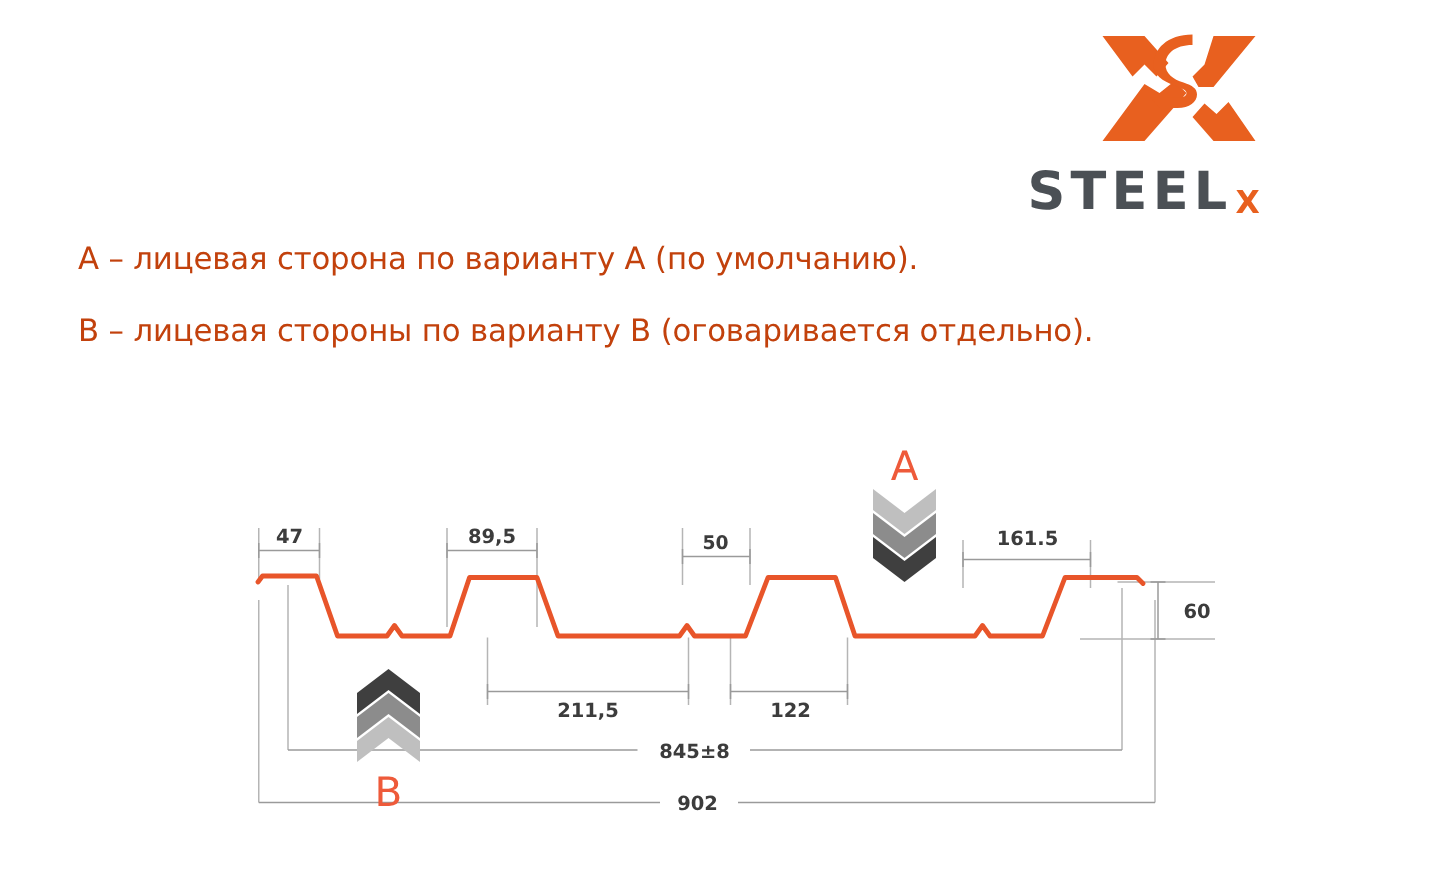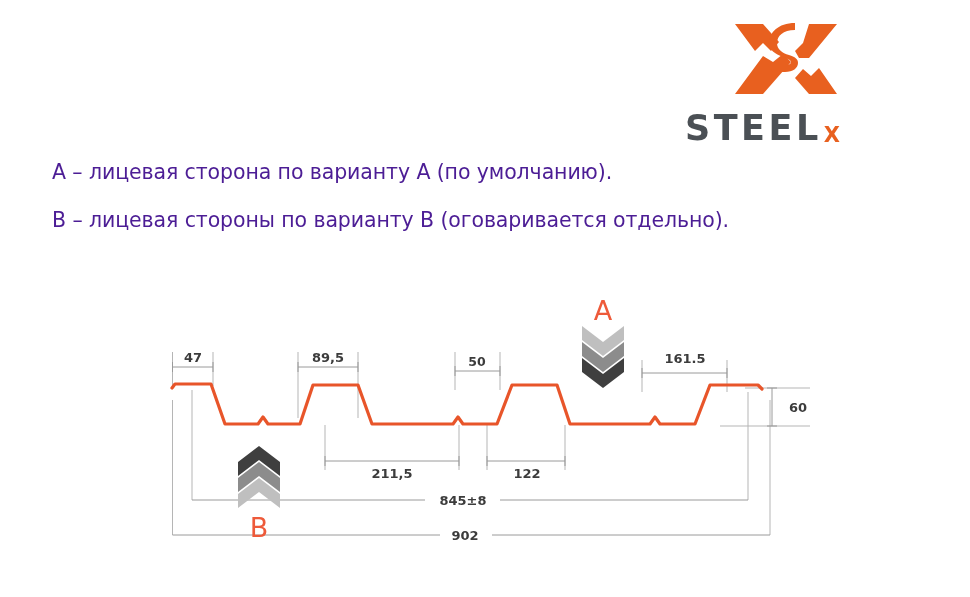--- a/index.html
+++ b/index.html
@@ -55,21 +55,21 @@
     color: #e8601f;
     line-height: 21px;
     margin-left: 2px;
     margin-top: 1px;
   }
 
   
   .note-line {
     position: absolute;
     left: 52px;
-    color: #4c1d95;
+    color: #c2410c;
     font-family: "DejaVu Sans", sans-serif;
     font-size: 20.5px;
     font-weight: 400;
     white-space: nowrap;
     letter-spacing: -0.1px;
   }
   #note-line-a { top: 160px; }
   #note-line-b { top: 208px; }
 
   

